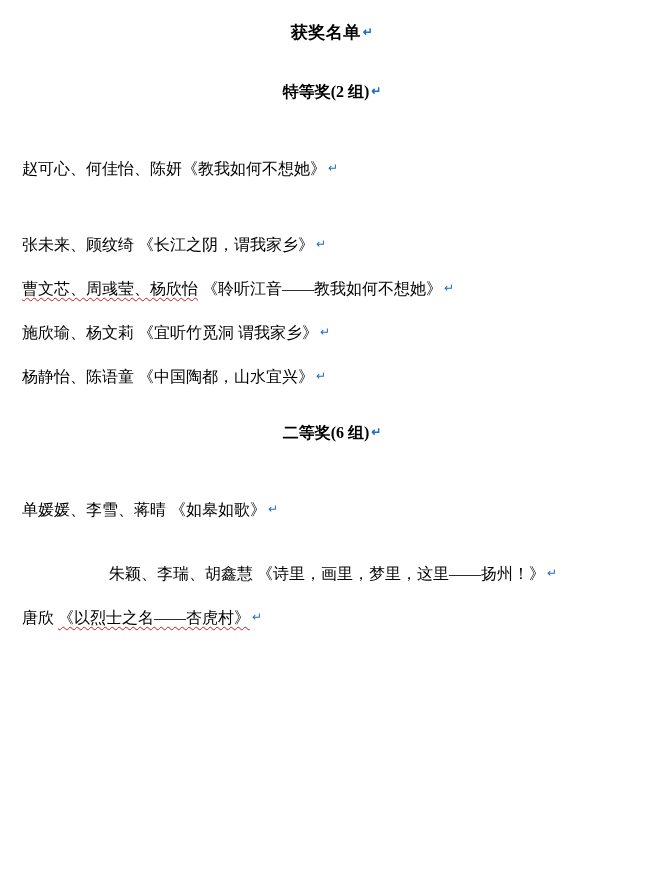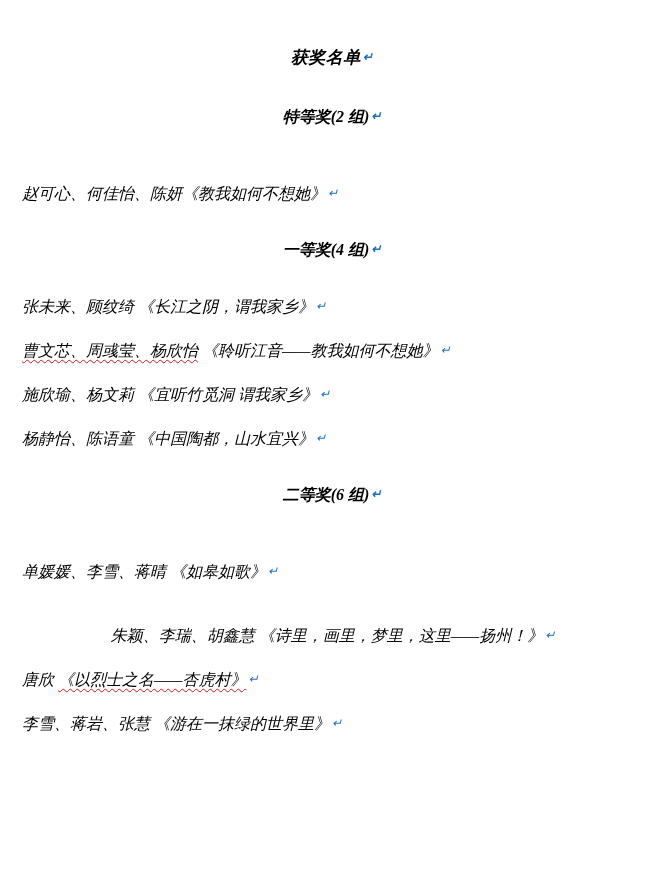--- a/index.html
+++ b/index.html
@@ -11,23 +11,22 @@
     width: 664px;
     height: 870px;
     font-family: "Liberation Serif", "DejaVu Serif", serif;
     color: #000000;
     overflow: hidden;
   }
   .page {
     width: 664px;
     height: 850px;
     box-sizing: border-box;
-    padding: 42px 22px 10px 22px;
+    padding: 17px 22px 10px 22px;
     position: relative;
-    font-style: italic;
   }
   .doc-title {
     text-align: center;
     font-weight: bold;
     font-size: 17px;
     letter-spacing: 0.5px;
     margin: 0 0 0 0;
     padding-top: 4px;
   }
   .section-heading {
@@ -88,23 +87,20 @@
 
 
   <div class="spacer-sm"></div>
 
   <div class="entry">
     <span>赵可心、何佳怡、陈妍</span><span>《教我如何不想她》</span><span class="pilcrow">↵</span>
   </div>
 
   <div class="spacer-md"></div>
 
-  <div class="section-heading">
-    <span>一等奖(4 组)</span><span class="pilcrow">↵</span>
-  </div>
 
   <div class="spacer-md"></div>
 
   <div class="entry">
     <span>张未来、顾纹绮</span>
     <span>《长江之阴，谓我家乡》</span><span class="pilcrow">↵</span>
   </div>
 
   <div class="spacer-sm"></div>
 
@@ -155,18 +151,14 @@
 
   <div class="spacer-sm"></div>
 
   <div class="entry">
     <span>唐欣</span>
     <span class="wavy-red">《以烈士之名——杏虎村》</span><span class="pilcrow">↵</span>
   </div>
 
   <div class="spacer-sm"></div>
 
-  <div class="entry">
-    <span>李雪、蒋岩、张慧</span>
-    <span>《游在一抹绿的世界里》</span><span class="pilcrow">↵</span>
-  </div>
 
 </div>
 
 </body></html>

